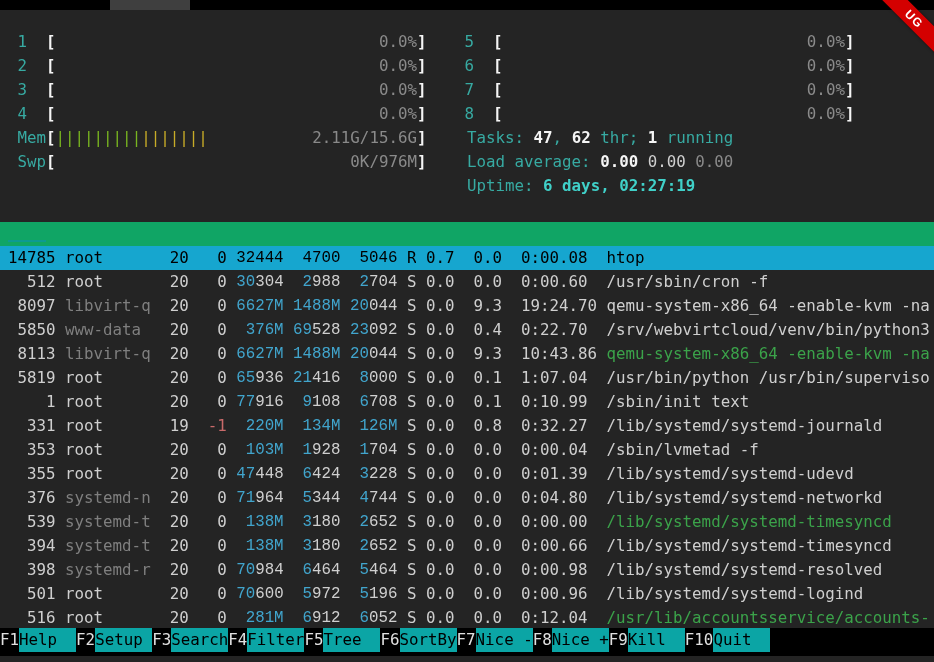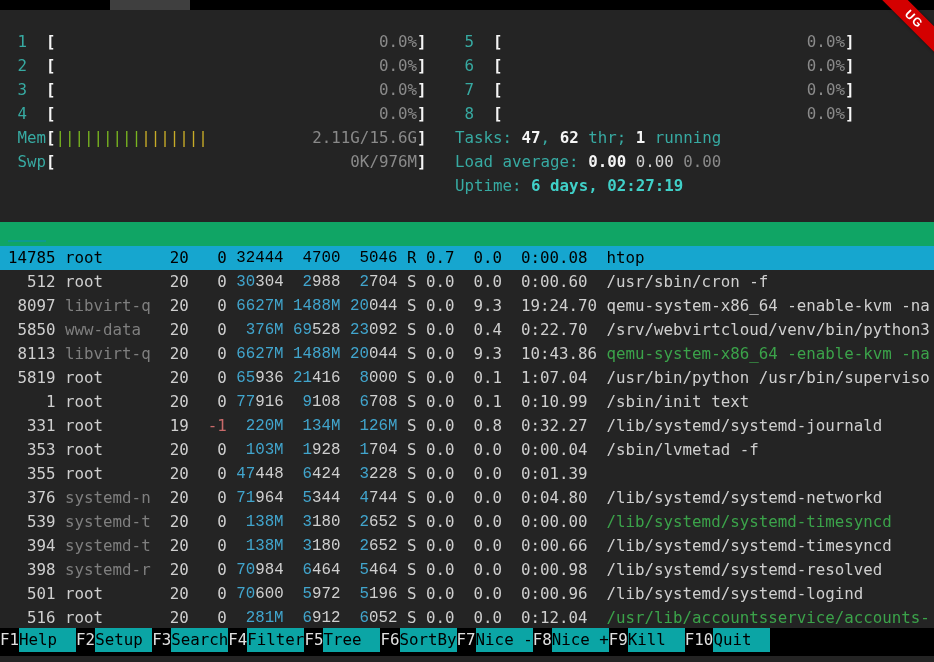--- a/index.html
+++ b/index.html
@@ -32,21 +32,21 @@
   .mcol.left{ width:44ch; }
   .mcol.right{ width:42ch; }
   .mline{ display:flex; height:24px; line-height:24px; padding-left:1ch; white-space:pre; }
   .mlabel{ width:3ch; color:var(--cyan); white-space:pre; }
   .br{ color:var(--white); font-weight:bold; }
   .barwrap{ flex:1; overflow:hidden; white-space:pre; }
   .pipe-used{ color:var(--pipeg); }
   .pipe-cache{ color:var(--pipey); }
   .mval{ color:var(--gray); margin-left:auto; white-space:pre; }
 
-  .tline{ height:24px; line-height:24px; white-space:pre; }
+  .tline{ height:24px; line-height:24px; white-space:pre;margin-left:12px; }
   .cyan{ color:var(--cyan); }
   .bcyan{ color:var(--bcyan); font-weight:bold; }
   .bw{ color:var(--white); font-weight:bold; }
   .fgv{ color:var(--fg); }
   .dimv{ color:var(--gray); }
 
   .gapline{ height:24px; }
 
   .thead, .prow{ display:flex; column-gap:1ch; height:24px; line-height:24px; padding-left:8px;
                  overflow:hidden; }
@@ -266,20 +266,21 @@
           <span class="cell c-user">root</span>
           <span class="cell c-pri">20</span>
           <span class="cell c-ni">0</span>
           <span class="cell c-virt"><span class="hi">47</span><span>448</span></span>
           <span class="cell c-res"><span class="hi">6</span><span>424</span></span>
           <span class="cell c-shr"><span class="hi">3</span><span>228</span></span>
           <span class="cell c-s">S</span>
           <span class="cell c-cpu">0.0</span>
           <span class="cell c-mem">0.0</span>
           <span class="cell c-time">0:01.39</span>
+          <span class="cell c-cmd">/lib/systemd/systemd-udevd</span>
         </div>
         <div class="prow">
           <span class="cell c-pid">376</span>
           <span class="cell c-user dim">systemd-n</span>
           <span class="cell c-pri">20</span>
           <span class="cell c-ni">0</span>
           <span class="cell c-virt"><span class="hi">71</span><span>964</span></span>
           <span class="cell c-res"><span class="hi">5</span><span>344</span></span>
           <span class="cell c-shr"><span class="hi">4</span><span>744</span></span>
           <span class="cell c-s">S</span>

